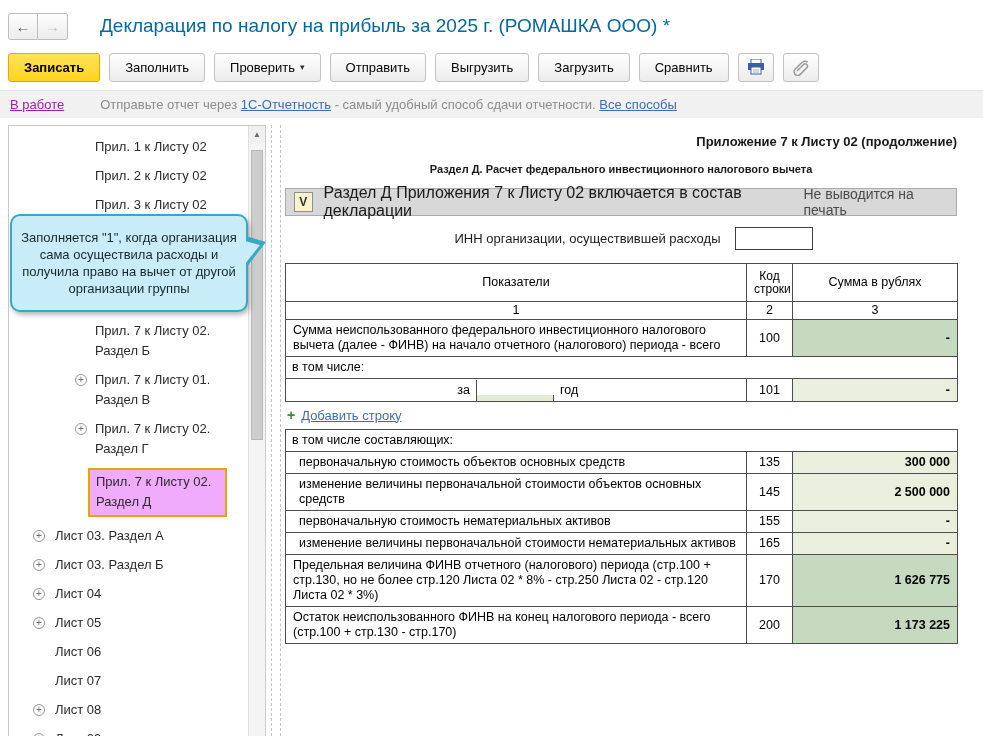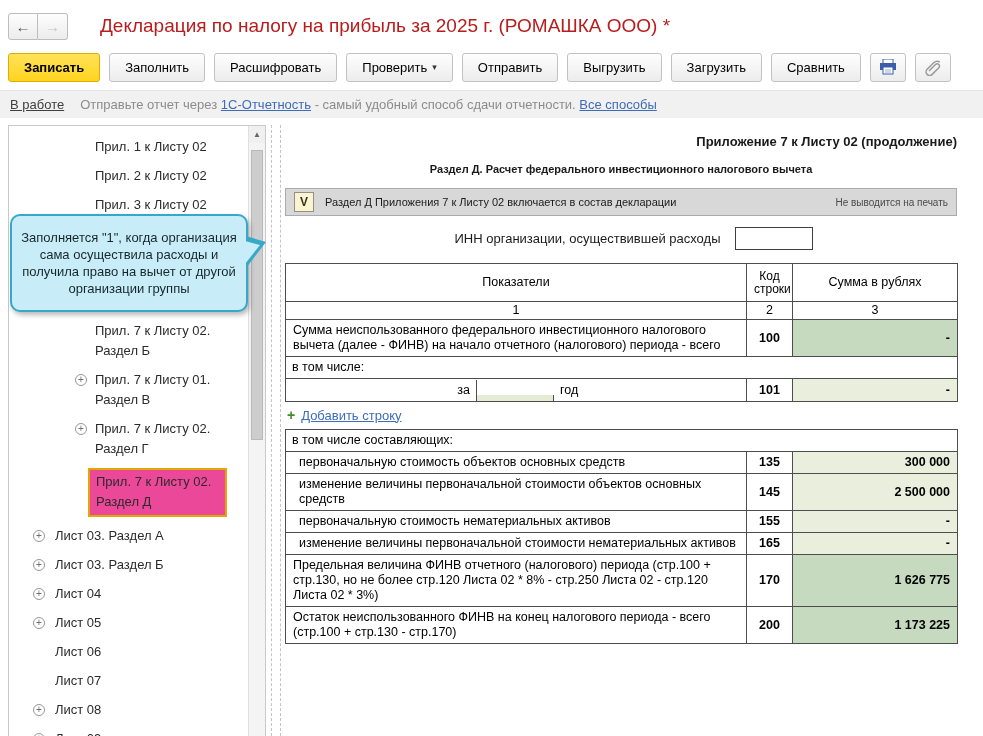--- a/index.html
+++ b/index.html
@@ -8,52 +8,52 @@
     position:relative; overflow:hidden; background:#fff;
     font-family:"Liberation Sans", sans-serif; color:#1a1a1a;
   }
 
   
   .titlebar { position:absolute; left:0; top:0; width:983px; height:46px; display:flex; align-items:center; padding:6px 8px 0 8px; }
   .navgroup { display:flex; }
   .navbtn { width:30px; height:27px; border:1px solid #bdbdbd; background:linear-gradient(#fdfdfd,#ececec); display:flex; align-items:center; justify-content:center; font-size:15px; cursor:pointer; }
   .navbtn.back { border-radius:3px 0 0 3px; color:#555; }
   .navbtn.fwd  { border-radius:0 3px 3px 0; color:#c3c3c3; border-left:none; }
-  .wintitle { margin-left:32px; font-size:19px; color:#b91c1c; white-space:nowrap; }
+  .wintitle { margin-left:32px; font-size:19px; color:#0369a1; white-space:nowrap; }
 
   
   .toolbar { position:absolute; left:8px; top:52px; height:30px; display:flex; gap:9px; align-items:center; }
   .tb { height:29px; padding:0 15px; font-size:13px; color:#000; border:1px solid #c2c2c2; border-radius:3px;
         background:linear-gradient(#fefefe,#ececed); cursor:pointer; display:flex; align-items:center; gap:5px;
         font-family:"Liberation Sans",sans-serif; }
   .tb.primary { background:linear-gradient(#ffe259,#ffd41f); border-color:#dfae00; font-weight:bold; }
   .tb .caret { font-size:9px; color:#333; }
   .tb.iconbtn { width:36px; justify-content:center; padding:0; }
 
   
   .statusbar { position:absolute; left:0; top:90px; width:983px; height:28px; background:#f1f1f1; border-top:1px solid #e3e3e3;
                display:flex; align-items:center; padding:0 10px; font-size:13px; }
-  .statuslink { color:#404040; text-decoration:underline; cursor:pointer; }
-  .hint { color:#8c8c8c; margin-left:16px; }
+  .statuslink { color:#a21caf; text-decoration:underline; cursor:pointer; }
+  .hint { color:#8c8c8c; margin-left:36px; }
   .hint a, .bluelink { color:#3e6cb8; text-decoration:underline; cursor:pointer; }
 
   
   .sidebar { position:absolute; left:8px; top:125px; width:258px; height:611px; border:1px solid #c9c9c9; border-bottom:none; background:#fff; }
   .sb-scroll { position:absolute; right:0; top:0; width:17px; height:100%; background:#f4f4f4; border-left:1px solid #e0e0e0; }
   .sb-up { height:17px; text-align:center; font-size:8px; color:#666; line-height:17px; background:#f0f0f0; cursor:pointer; }
   .sb-thumb { position:absolute; left:2px; right:2px; top:24px; height:290px; background:#cdcdcd; border:1px solid #b9b9b9; cursor:pointer; }
   .sb-items { padding-top:11px; font-size:13px; color:#2b2b2b; }
   .sb-item { position:relative; line-height:20px; margin-bottom:9px; cursor:pointer; padding-right:26px; }
   .sb-item.lvlA { padding-left:86px; }
   .sb-item.lvlB { padding-left:46px; }
   .sb-item .exp { position:absolute; top:4px; width:12px; height:12px; border:1px solid #979797; border-radius:50%;
                   font-size:10px; line-height:10px; text-align:center; color:#6e6e6e; background:#fff; }
   .sb-item.lvlA .exp { left:66px; }
   .sb-item.lvlB .exp { left:24px; }
-  .sb-item.selected { margin-left:79px; padding:2px 6px 3px 6px; width:139px; background:#ec4899; border:2px solid #e0a800; }
+  .sb-item.selected { margin-left:79px; padding:2px 6px 3px 6px; width:139px; background:#f0abfc; border:2px solid #e0a800; }
   .sb-spacer { height:97px; }
 
   
   .tooltip { position:absolute; left:10px; top:214px; width:238px; background:#c8edf8; border:2px solid #38a8c8;
              border-radius:10px; padding:13px 8px; font-size:13px; line-height:17px; text-align:center; color:#16272c;
              box-shadow:2px 3px 5px rgba(0,0,0,.28); z-index:30; }
   .tail1 { position:absolute; right:-20px; top:20px; width:0; height:0;
            border-top:6px solid transparent; border-bottom:26px solid transparent; border-left:20px solid #38a8c8; }
   .tail2 { position:absolute; right:-14px; top:25px; width:0; height:0;
            border-top:4px solid transparent; border-bottom:19px solid transparent; border-left:15px solid #c8edf8; }
@@ -63,41 +63,41 @@
               border-left:1px dashed #c4c4c4; border-right:1px dashed #c4c4c4; cursor:col-resize; }
 
   
   .main { position:absolute; left:285px; top:125px; width:698px; bottom:0; }
   .page-hdr { width:672px; text-align:right; font-weight:bold; font-size:13px; margin-top:9px; }
   .section-title { width:672px; text-align:center; font-weight:bold; font-size:11px; margin-top:14px; }
   .includebar { width:672px; height:28px; margin-top:13px; background:#d8d8d8; border:1px solid #ababab;
                 display:flex; align-items:center; padding:0 8px; gap:11px; }
   .chk { width:20px; height:20px; background:#fcf4cd; border:1px solid #8f8f8f; font-weight:bold; font-size:12px;
          display:flex; align-items:center; justify-content:center; color:#333; cursor:pointer; }
-  .inc-label { font-size:11px; }
-  .inc-note { margin-left:auto; font-size:10px; color:#4a4a4a; }
+  .inc-label { font-size:16px; }
+  .inc-note { margin-left:auto; font-size:14px; color:#4a4a4a; }
 
   .calcrow { margin-top:13px; display:flex; align-items:flex-start; font-size:13px; }
   .calcrow .lbl { width:122px; padding-top:3px; }
   .codebox { width:20px; height:20px; background:#e9f0dc; border:1px solid #555; font-weight:bold; font-size:12px;
              display:flex; align-items:center; justify-content:center; margin-top:1px; cursor:text; }
   .opts { margin-left:9px; font-size:12.5px; line-height:15px; }
 
   .innrow { margin-top:11px; display:flex; align-items:center; font-size:13px;justify-content:center; }
   .inn-input { width:78px; height:23px; border:1px solid #3f3f3f; margin-left:15px; font-size:13px; padding:0 4px;
                font-family:"Liberation Sans",sans-serif; }
 
   
   .twrap { width:672px; margin-top:13px; }
   table.t { width:672px; border-collapse:collapse; table-layout:fixed; font-size:12.5px; }
   .t td { border:1px solid #4d4d4d; padding:3px 7px; line-height:15px; color:#000; vertical-align:middle; }
   .t .hdr td { text-align:center; height:38px; }
   .t .hdr .small { font-size:12px; line-height:13px; }
   .t .nums td { text-align:center; padding:1px; }
-  .t td.code { text-align:center;font-weight:bold; }
+  .t td.code { text-align:center; }
   .t td.dark  { background:#c5dabf; text-align:right; font-weight:bold; }
   .t td.light { background:#e9efdc; text-align:right; font-weight:bold; }
   .t tr.spanrow td { padding:3px 6px; }
   .t td.sub { padding-left:13px; }
   .t td.nopad { padding:0; }
   .zagod { display:flex; align-items:flex-end; height:22px; }
   .zagod .za { flex:0 0 191px; text-align:right; padding:3px 6px; border-right:1px solid #4d4d4d; }
   .zagod .yr { flex:0 0 77px; background:#e4ecd5; border-right:1px solid #4d4d4d; text-align:center; font-weight:bold; padding:3px 4px; cursor:text; }
   .zagod .gd { padding:3px 6px; }
 
@@ -118,21 +118,20 @@
     <div class="navbtn fwd">
         <span>→</span>
       </div>
   </div>
   <div class="wintitle">Декларация по налогу на прибыль за 2025 г. (РОМАШКА ООО) *</div>
 </div>
 
 <div class="toolbar">
   <button class="tb primary">Записать</button>
   <button class="tb">Заполнить</button>
-  <button class="tb">Расшифровать</button>
   <button class="tb">
     <span>Проверить</span>
     <span class="caret">▾</span>
   </button>
   <button class="tb">Отправить</button>
   <button class="tb">Выгрузить</button>
   <button class="tb">Загрузить</button>
   <button class="tb">Сравнить</button>
   <button class="tb iconbtn">
     <span>

